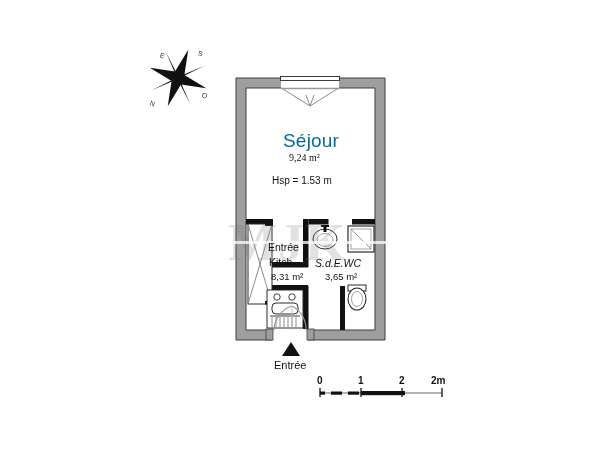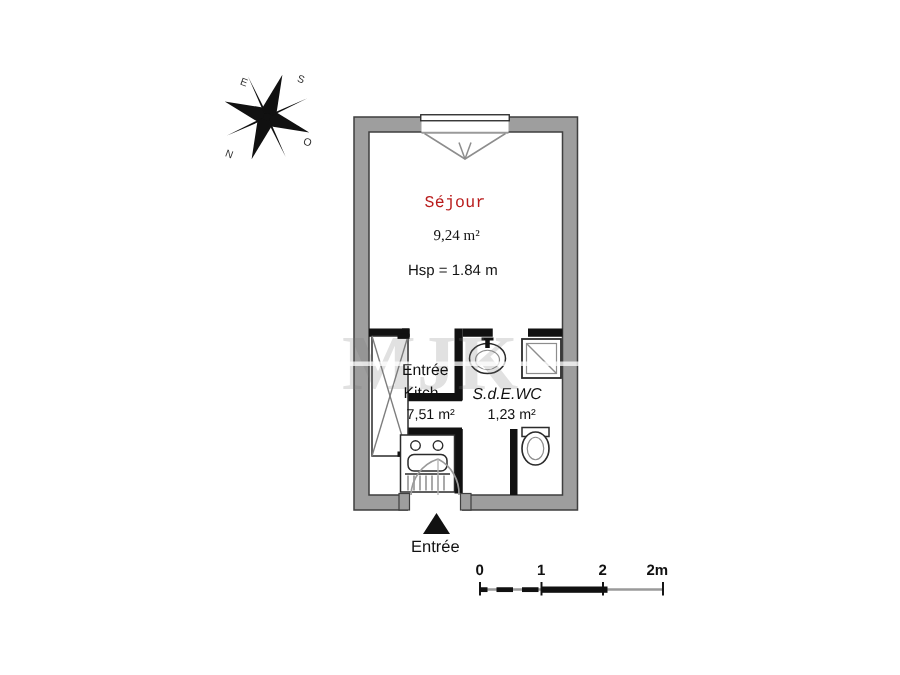--- a/index.html
+++ b/index.html
@@ -28,24 +28,23 @@
     width: 600px;
     height: 450px;
   }
   .txt {
     position: absolute;
     white-space: nowrap;
     line-height: 1;
   }
   
   .room-name {
-    font-size: 11px;
+    font-size: 19px;
     letter-spacing: 0.2px;
-    color: #b91c1c;
-    font-family: Liberation Mono, monospace;
+    color: #0369a1;
   }
   .room-area {
     font-size: 10px;
     color: #111111;
     font-family: Liberation Serif, serif;
   }
   .room-hsp {
     font-size: 10px;
     color: #111111;
   }
@@ -253,28 +252,28 @@
 
   </svg>
 
   <div id="watermark">
     <div class="wm-glyphs">MJK</div>
     <div class="wm-bar"></div>
   </div>
 
   <div class="txt room-name" style="left:283px; top:131px;">Séjour</div>
   <div class="txt room-area" style="left:289px; top:153px;">9,24 m²</div>
-  <div class="txt room-hsp" style="left:272px; top:176px;">Hsp = 1.84 m</div>
+  <div class="txt room-hsp" style="left:272px; top:176px;">Hsp = 1.53 m</div>
 
   <div class="txt room-name-sm" style="left:268px; top:242px;">Entrée</div>
   <div class="txt room-name-sm" style="left:269px; top:257px;">Kitch.</div>
-  <div class="txt room-area-sm" style="left:271px; top:272px;">7,51 m²</div>
+  <div class="txt room-area-sm" style="left:271px; top:272px;">8,31 m²</div>
 
   <div class="txt room-name-sm" style="left:315px; top:258px;font-style:italic;">S.d.E.WC</div>
-  <div class="txt room-area-sm" style="left:325px; top:272px;">1,23 m²</div>
+  <div class="txt room-area-sm" style="left:325px; top:272px;">3,65 m²</div>
 
   <div class="txt entrance-label" style="left:274px; top:360px;">Entrée</div>
 
   <div class="txt scale-num" style="left:317px; top:376px;">0</div>
   <div class="txt scale-num" style="left:358px; top:376px;">1</div>
   <div class="txt scale-num" style="left:399px; top:376px;">2</div>
   <div class="txt scale-num" style="left:431px; top:376px;">2m</div>
 
 </div>
 

